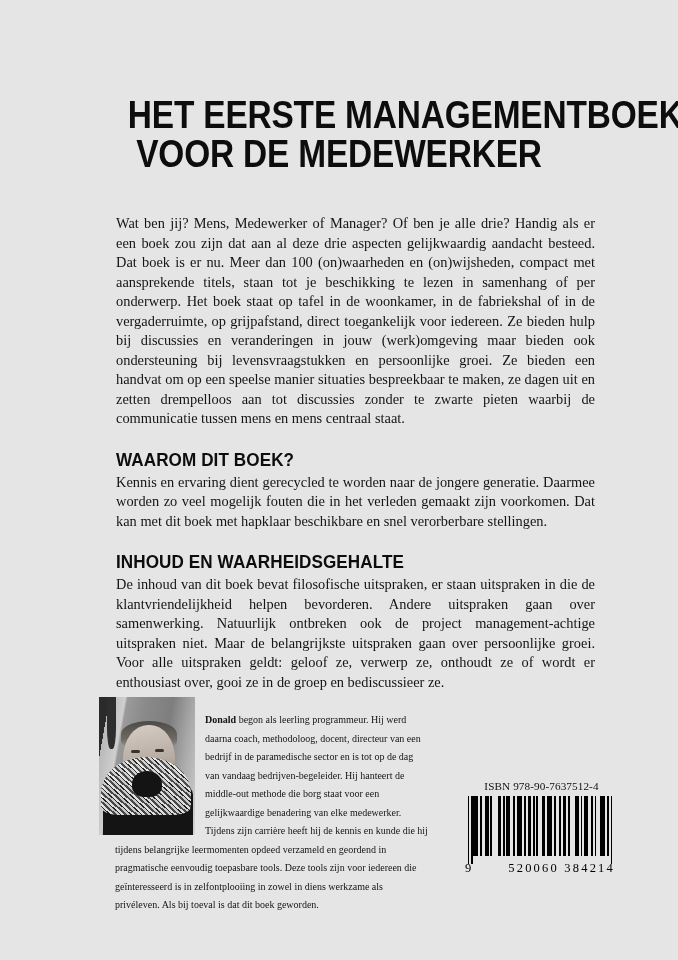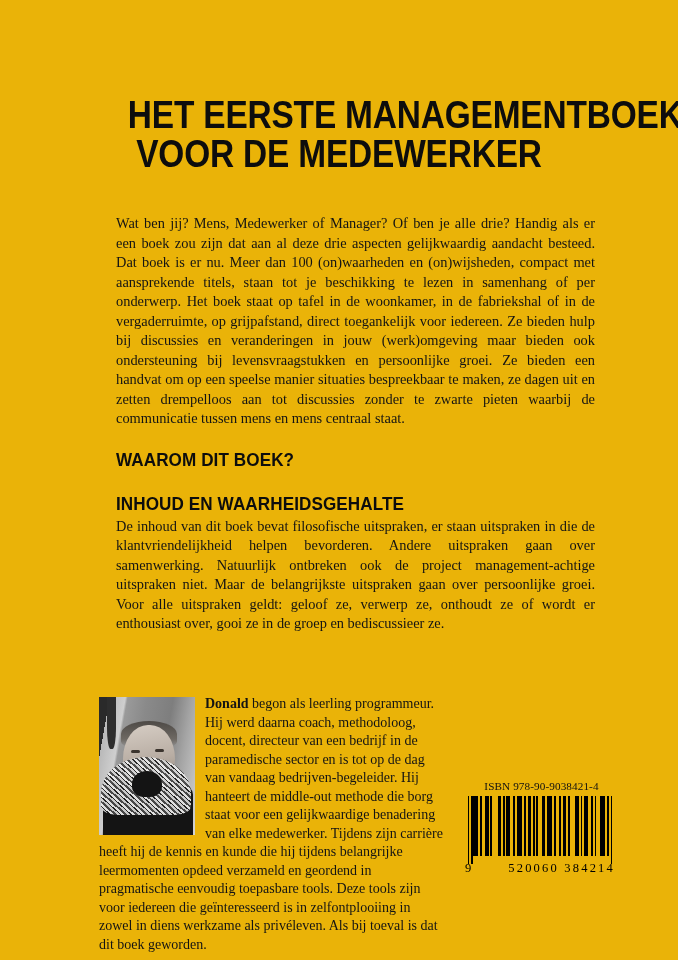--- a/index.html
+++ b/index.html
@@ -14,21 +14,21 @@
     color: #111111;
     overflow: hidden;
     position: relative;
   }
 
   .page {
     position: absolute;
     left: 0; top: 0;
     width: 678px;
     height: 960px;
-    background: #eab308;
+    background: #e5e5e5;
   }
 
   
   .title-block {
     position: absolute;
     left: 99px;
     top: 96px;
     width: 480px;
     text-align: center;
   }
@@ -149,25 +149,25 @@
   }
   .ph-pole {
     position: absolute;
     left: 8px; top: 0; width: 9px; height: 52px;
     background: #2e2e2e;
     border-radius: 0 0 40% 40%;
   }
 
   .author-para {
     font-family: "Liberation Serif", serif;
-    font-size: 14px;
+    font-size: 10px;
     line-height: 18.5px;
     color: #141414;
     text-align: left;
-    margin: 0;
+    margin: 16px;
   }
   .author-para b { font-weight: 700; }
 
   
   .isbn-block {
     position: absolute;
     left: 464px;
     top: 779px;
     width: 155px;
   }
@@ -225,20 +225,21 @@
     <div class="title-line">VOOR DE MEDEWERKER</div>
   </div>
 
   <div class="body-col">
 
     <p class="para">Wat ben jij? Mens, Medewerker of Manager? Of ben je alle drie? Handig als er een boek zou zijn dat aan al deze drie aspecten gelijkwaardig aandacht besteed. Dat boek is er nu. Meer dan 100 (on)waarheden en (on)wijsheden, compact met aansprekende titels, staan tot je beschikking te lezen in samenhang of per onderwerp. Het boek staat op tafel in de woonkamer, in de fabriekshal of in de vergaderruimte,  op grijpafstand, direct toegankelijk voor iedereen. Ze bieden hulp bij discussies en veranderingen in jouw (werk)omgeving maar bieden ook ondersteuning bij levensvraagstukken en persoonlijke groei. Ze bieden een handvat om op een speelse manier situaties bespreekbaar te maken, ze dagen uit en zetten drempelloos aan tot discussies zonder te zwarte pieten waarbij de communicatie tussen mens en mens centraal staat.</p>
 
     <div class="sec-gap"></div>
 
     <h2 class="sec-head">WAAROM DIT BOEK?</h2>
+    <p class="para">Kennis en ervaring dient gerecycled te worden naar de jongere generatie. Daarmee worden zo veel mogelijk fouten die in het verleden gemaakt zijn voorkomen. Dat kan met dit boek met hapklaar beschikbare en snel verorberbare stellingen.</p>
 
     <div class="sec-gap"></div>
 
     <h2 class="sec-head">INHOUD EN WAARHEIDSGEHALTE</h2>
     <p class="para">De inhoud van dit boek bevat filosofische uitspraken, er staan uitspraken in die de klantvriendelijkheid  helpen bevorderen. Andere uitspraken gaan over samenwerking. Natuurlijk ontbreken ook de project management-achtige uitspraken niet. Maar de belangrijkste uitspraken gaan over persoonlijke groei. Voor alle uitspraken geldt: geloof ze, verwerp ze, onthoudt ze of wordt er enthousiast over, gooi ze in de groep en bediscussieer ze.</p>
   </div>
 
   <div class="author-block">
     <div class="author-photo">
       <div class="ph-bg"></div>
@@ -249,21 +250,21 @@
       <div class="ph-beard"></div>
       <div class="ph-eye-l"></div>
       <div class="ph-eye-r"></div>
       <div class="ph-scarf"></div>
       <div class="ph-scarf-hole"></div>
     </div>
     <p class="author-para"><b>Donald</b><span> begon als leerling programmeur. Hij werd daarna coach, methodoloog, docent, directeur van een bedrijf in de paramedische sector en is tot op de dag van vandaag bedrijven-begeleider. Hij hanteert de middle-out methode die borg staat voor een gelijkwaardige benadering van elke medewerker. Tijdens zijn carrière heeft hij de kennis en kunde die hij tijdens belangrijke leermomenten opdeed verzameld en geordend in pragmatische eenvoudig toepasbare tools. Deze tools zijn voor iedereen die geïnteresseerd is in zelfontplooiing in zowel in diens werkzame als privéleven. Als bij toeval is dat dit boek geworden.</span></p>
   </div>
 
   <div class="isbn-block">
-    <div class="isbn-text">ISBN 978-90-9038421-4</div>
+    <div class="isbn-text">ISBN 978-90-7637512-4</div>
     <div class="barcode-wrap">
       <div class="bars" id="bars">
           <div class="bar sp" style="flex: 2 0 0px;"></div>
           <div class="bar" style="flex: 1 0 0px;"></div>
           <div class="bar sp" style="flex: 1 0 0px;"></div>
           <div class="bar" style="flex: 1 0 0px;"></div>
           <div class="bar short" style="flex: 3 0 0px;"></div>
           <div class="bar sp short" style="flex: 1 0 0px;"></div>
           <div class="bar short" style="flex: 1 0 0px;"></div>
           <div class="bar sp short" style="flex: 2 0 0px;"></div>

